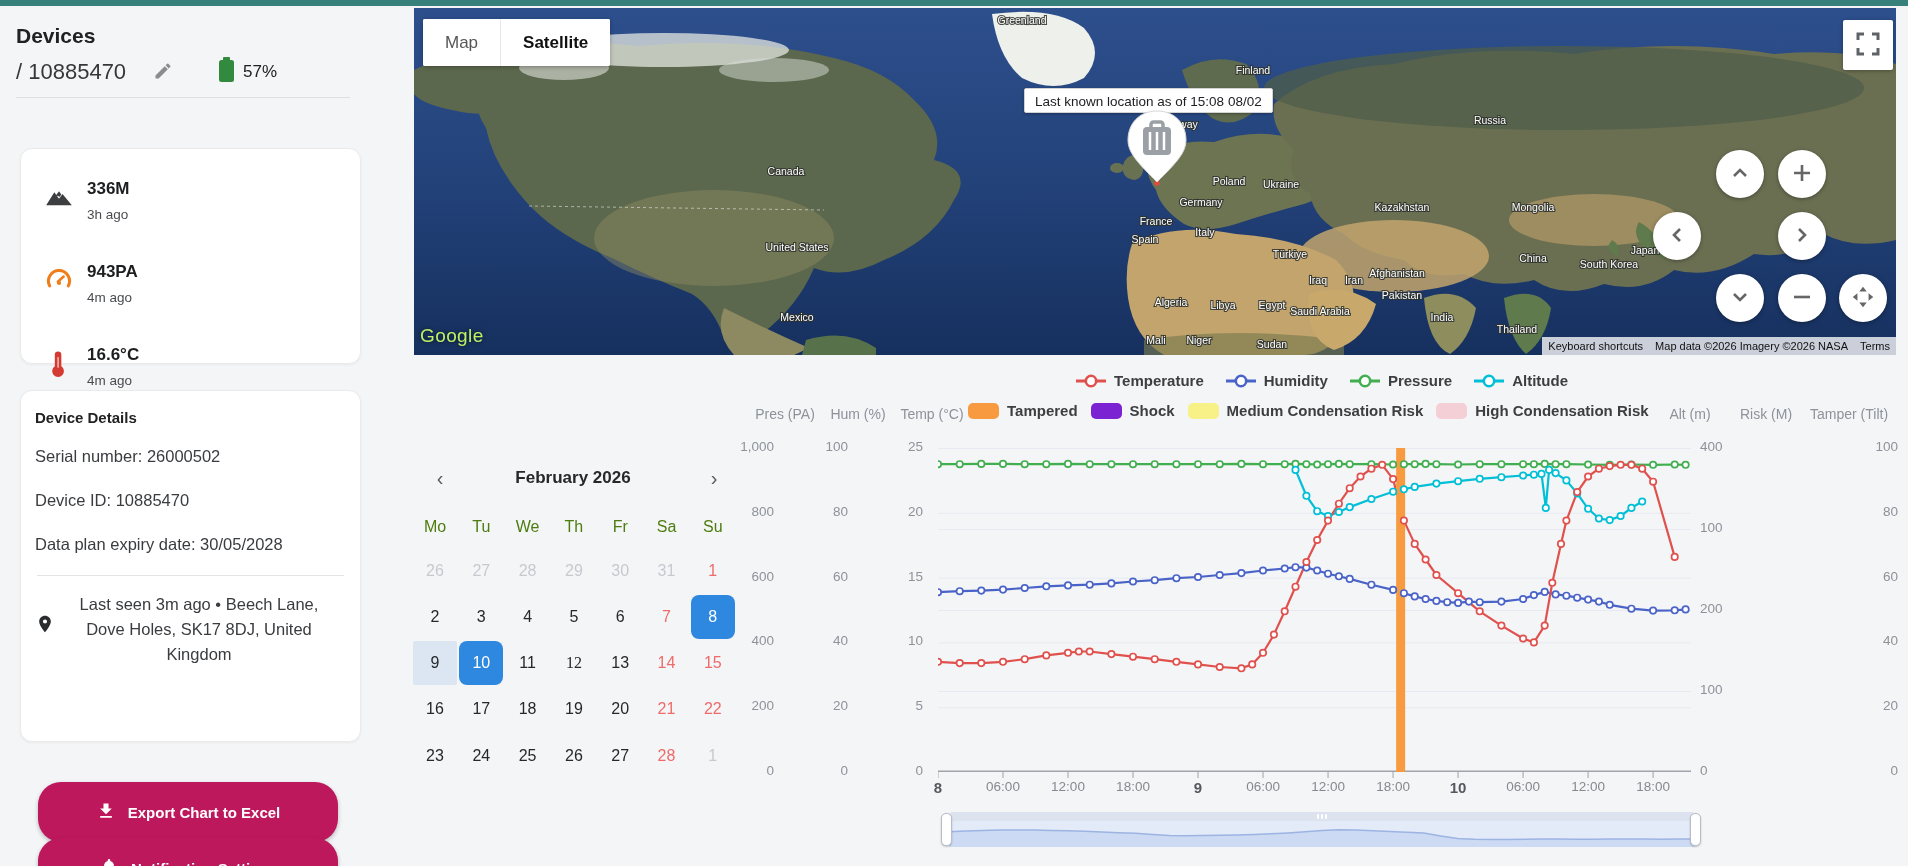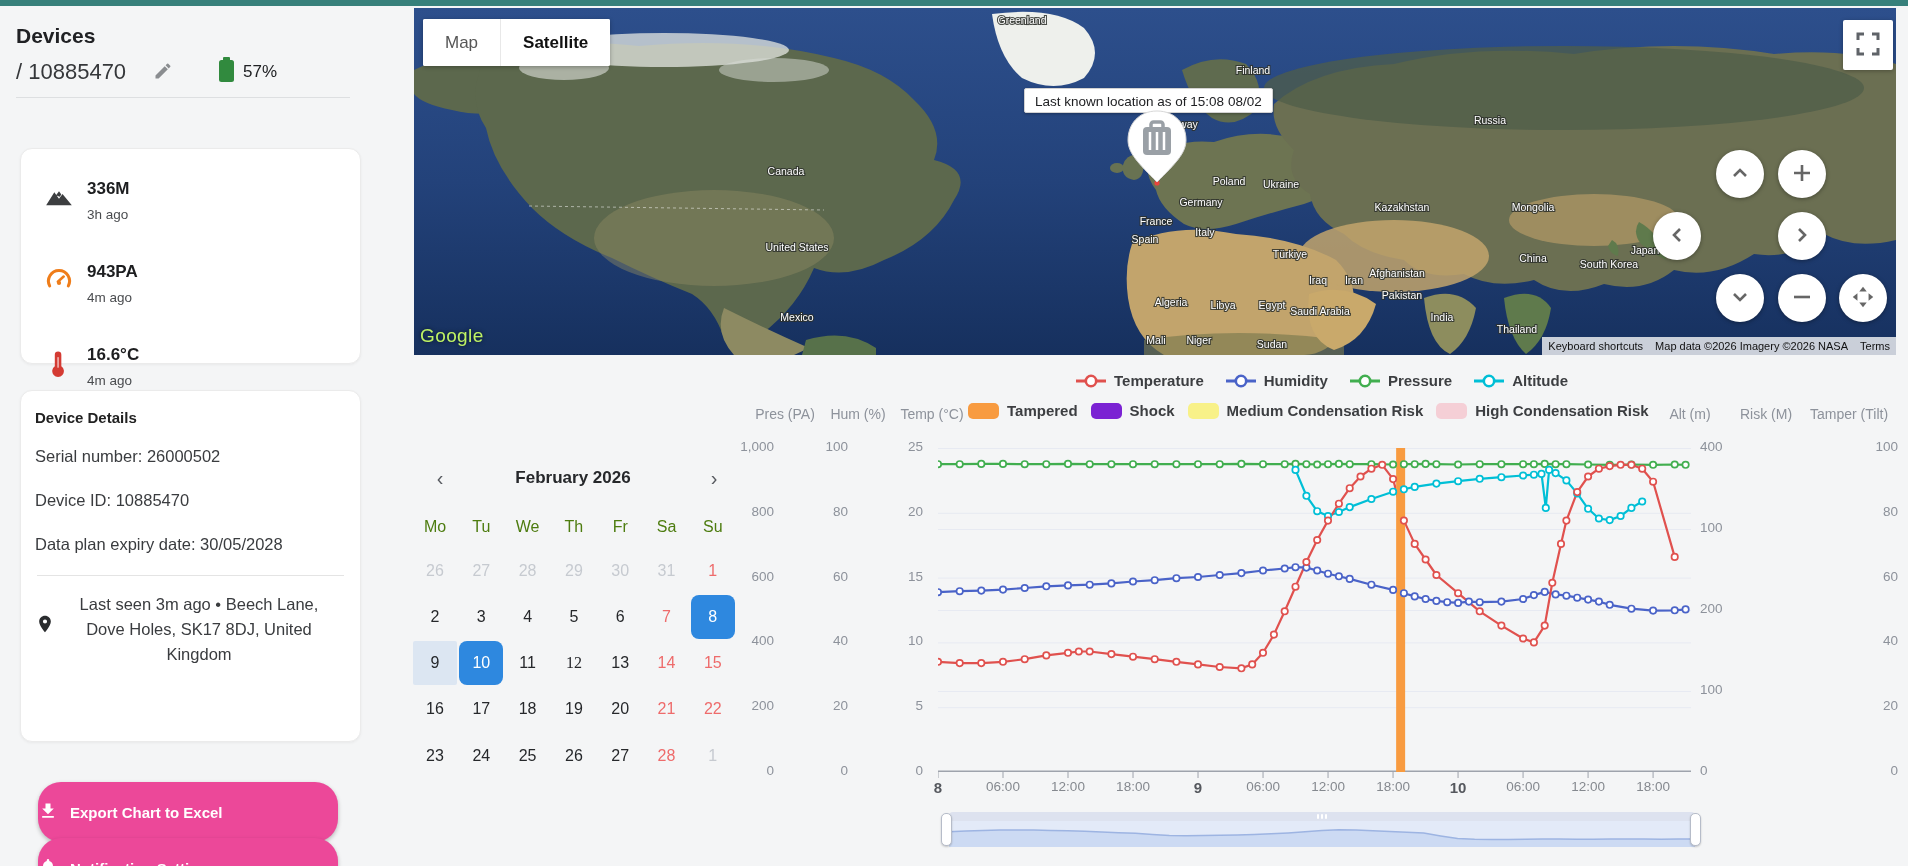--- a/index.html
+++ b/index.html
@@ -29,22 +29,22 @@
   .metric .m-ago { font-size:13.5px; color:#4a4c4f; margin-top:8px; }
 
   .details-card { left:20px; top:390px; width:341px; height:352px; padding:18px 14px; }
   .dc-title { font-size:15px; font-weight:700; color:#222; margin-bottom:18px; }
   .dc-line { font-size:16.5px; color:#3a3c3f; margin-bottom:19px; line-height:1.5; }
   .dc-divider { height:1px; background:#e4e4e4; margin:4px 2px 16px 2px; }
   .dc-loc { display:flex; gap:8px; font-size:16.5px; color:#3a3c3f; line-height:1.5; }
   .dc-loc svg { flex:0 0 20px; margin-top:22px; }
 
   .teal-btn { position:absolute; left:38px; width:300px; height:60px; border:none; border-radius:23px;
-              background:#ec4899; color:#fff; font-family:inherit; font-size:15px; font-weight:700;
-              display:flex; align-items:center; gap:12px; cursor:pointer;
+              background:#be185d; color:#fff; font-family:inherit; font-size:15px; font-weight:700;
+              display:flex; align-items:center; justify-content:center; gap:12px; cursor:pointer;
               box-shadow:0 2px 4px rgba(0,0,0,0.25); }
   .btn-export { top:782px; }
   .btn-notif  { top:838px; }
 
   
   .map { position:absolute; left:414px; top:8px; width:1482px; height:347px; overflow:hidden; background:#24447a; }
   .map-toggle { position:absolute; left:9px; top:11px; height:47px; display:flex; background:#fff;
                 border-radius:2px; box-shadow:0 1px 4px rgba(0,0,0,0.3); overflow:hidden; }
   .map-toggle .tg { border:none; background:#fff; font-family:inherit; font-size:17px; padding:0 22px; cursor:pointer; color:#565656; }
   .map-toggle .tg.active { font-weight:700; color:#111; border-left:1px solid #e8e8e8; }

